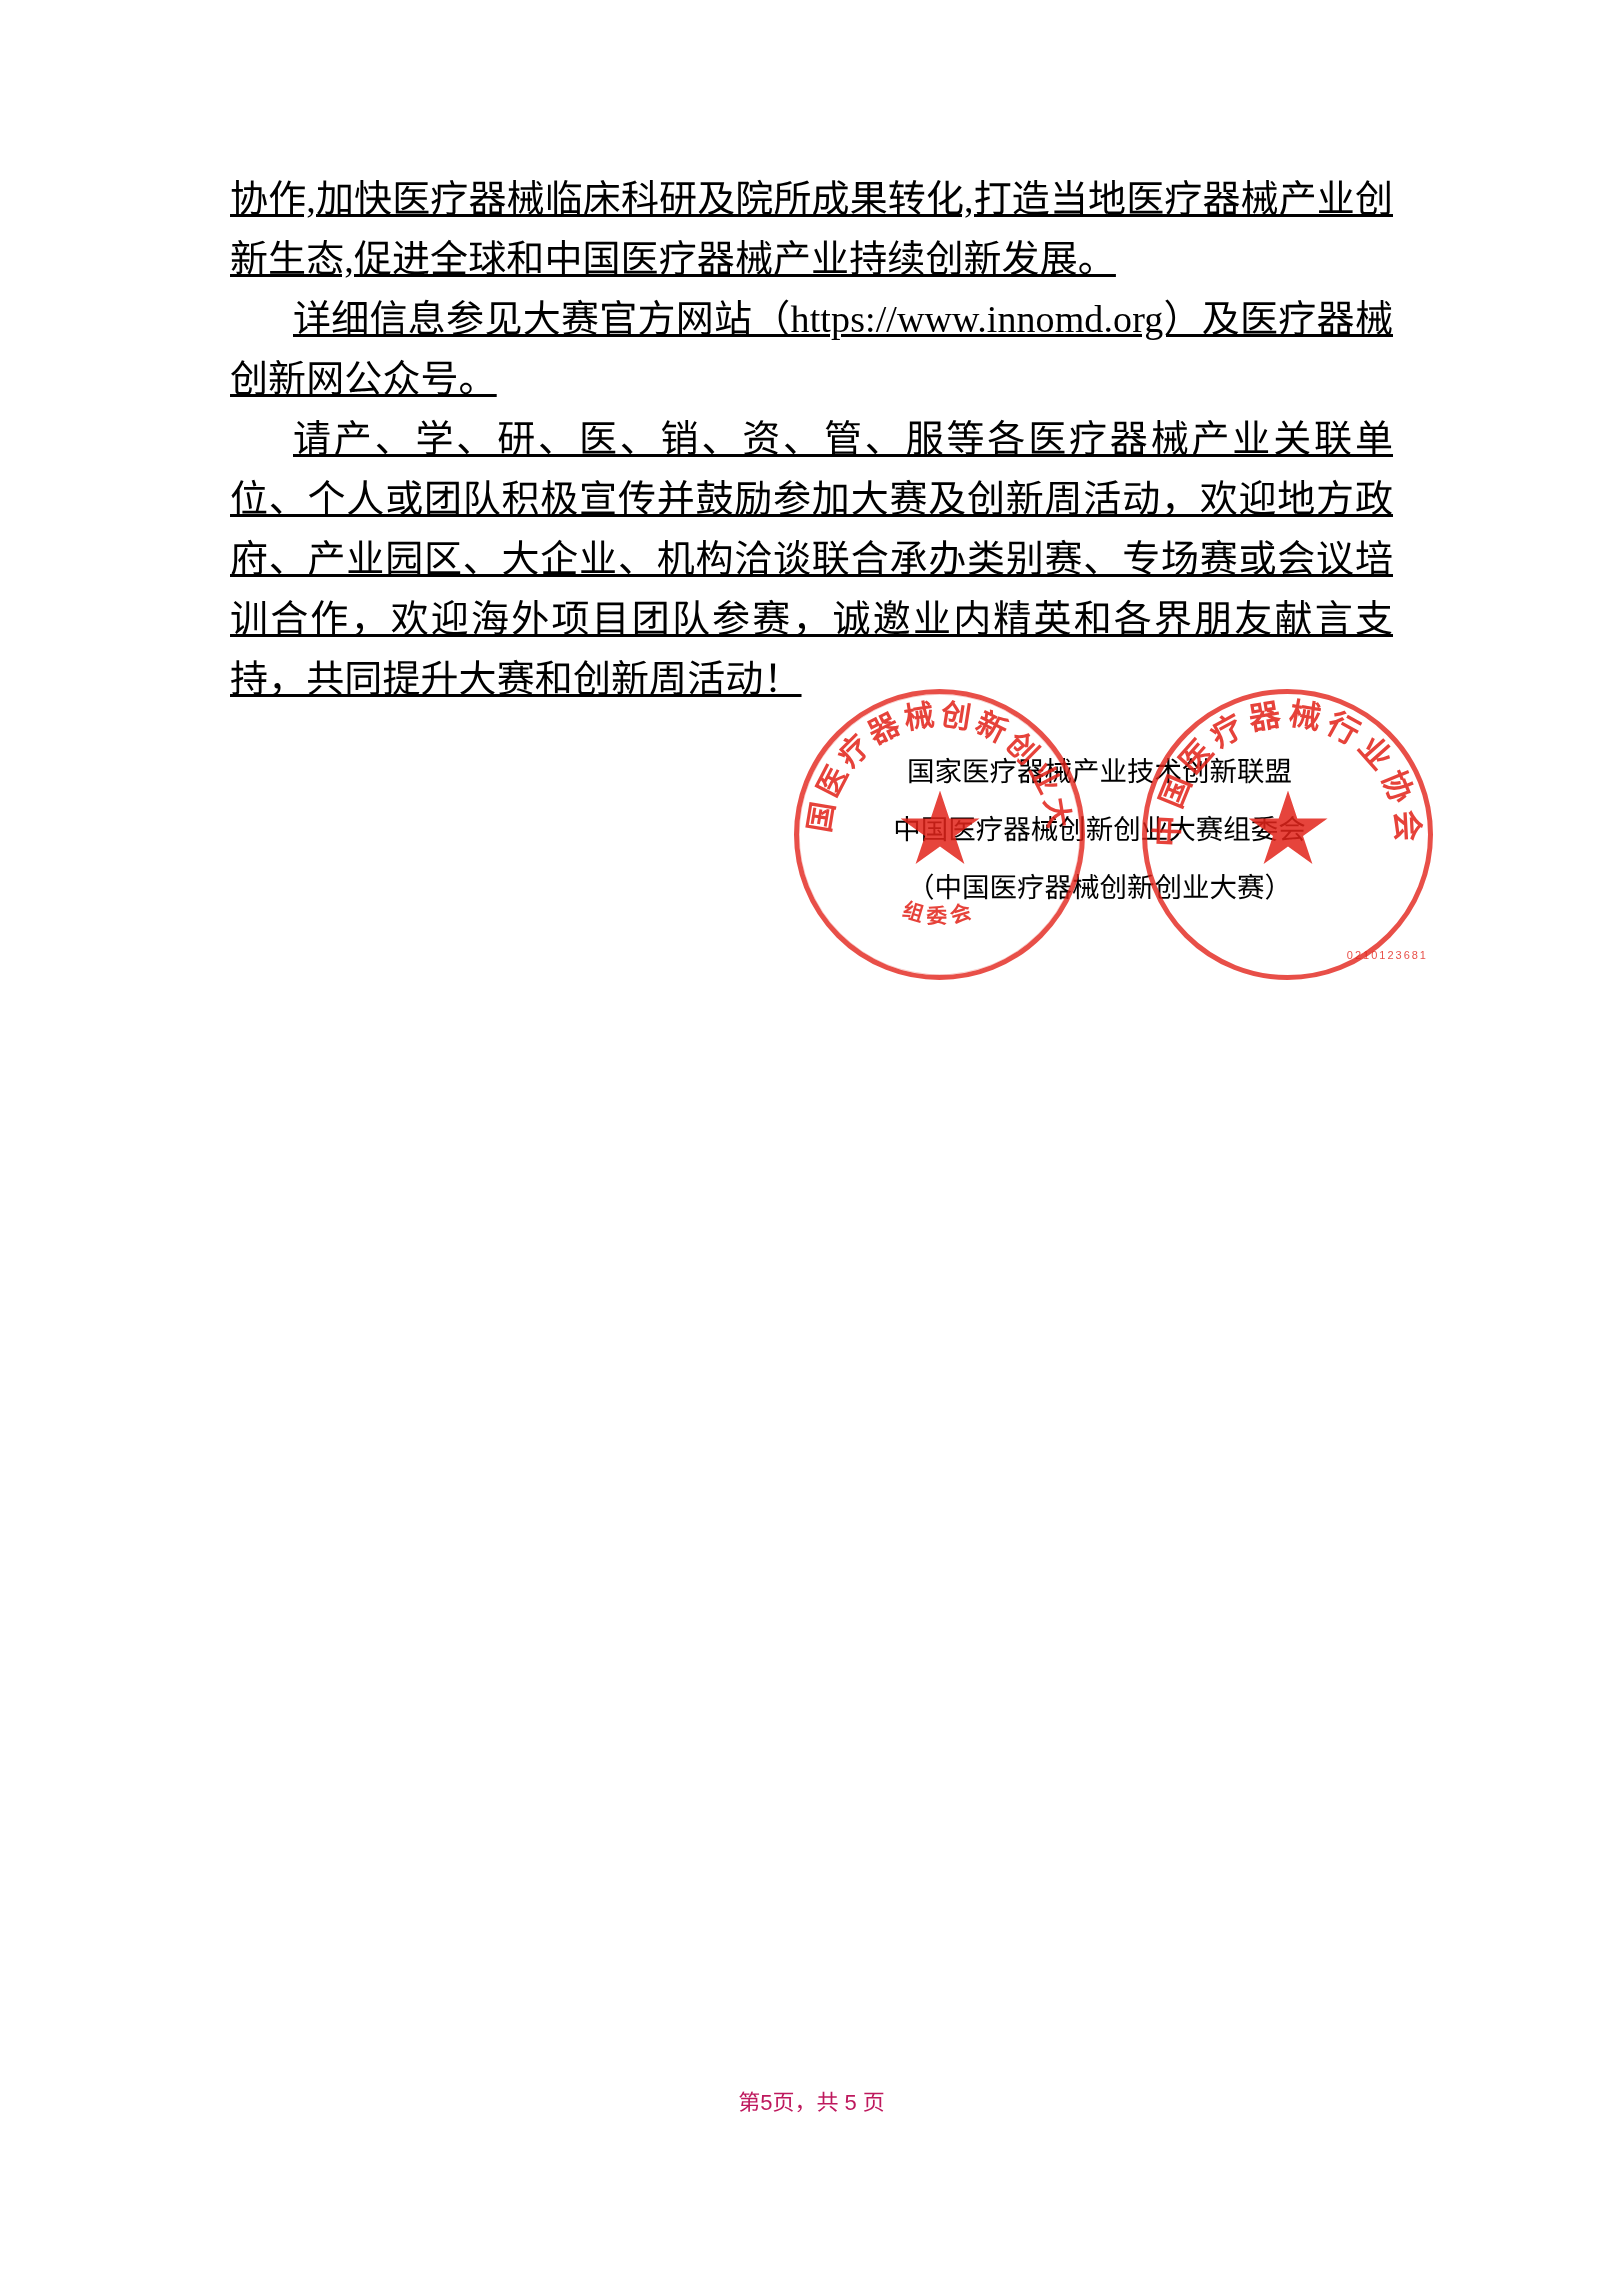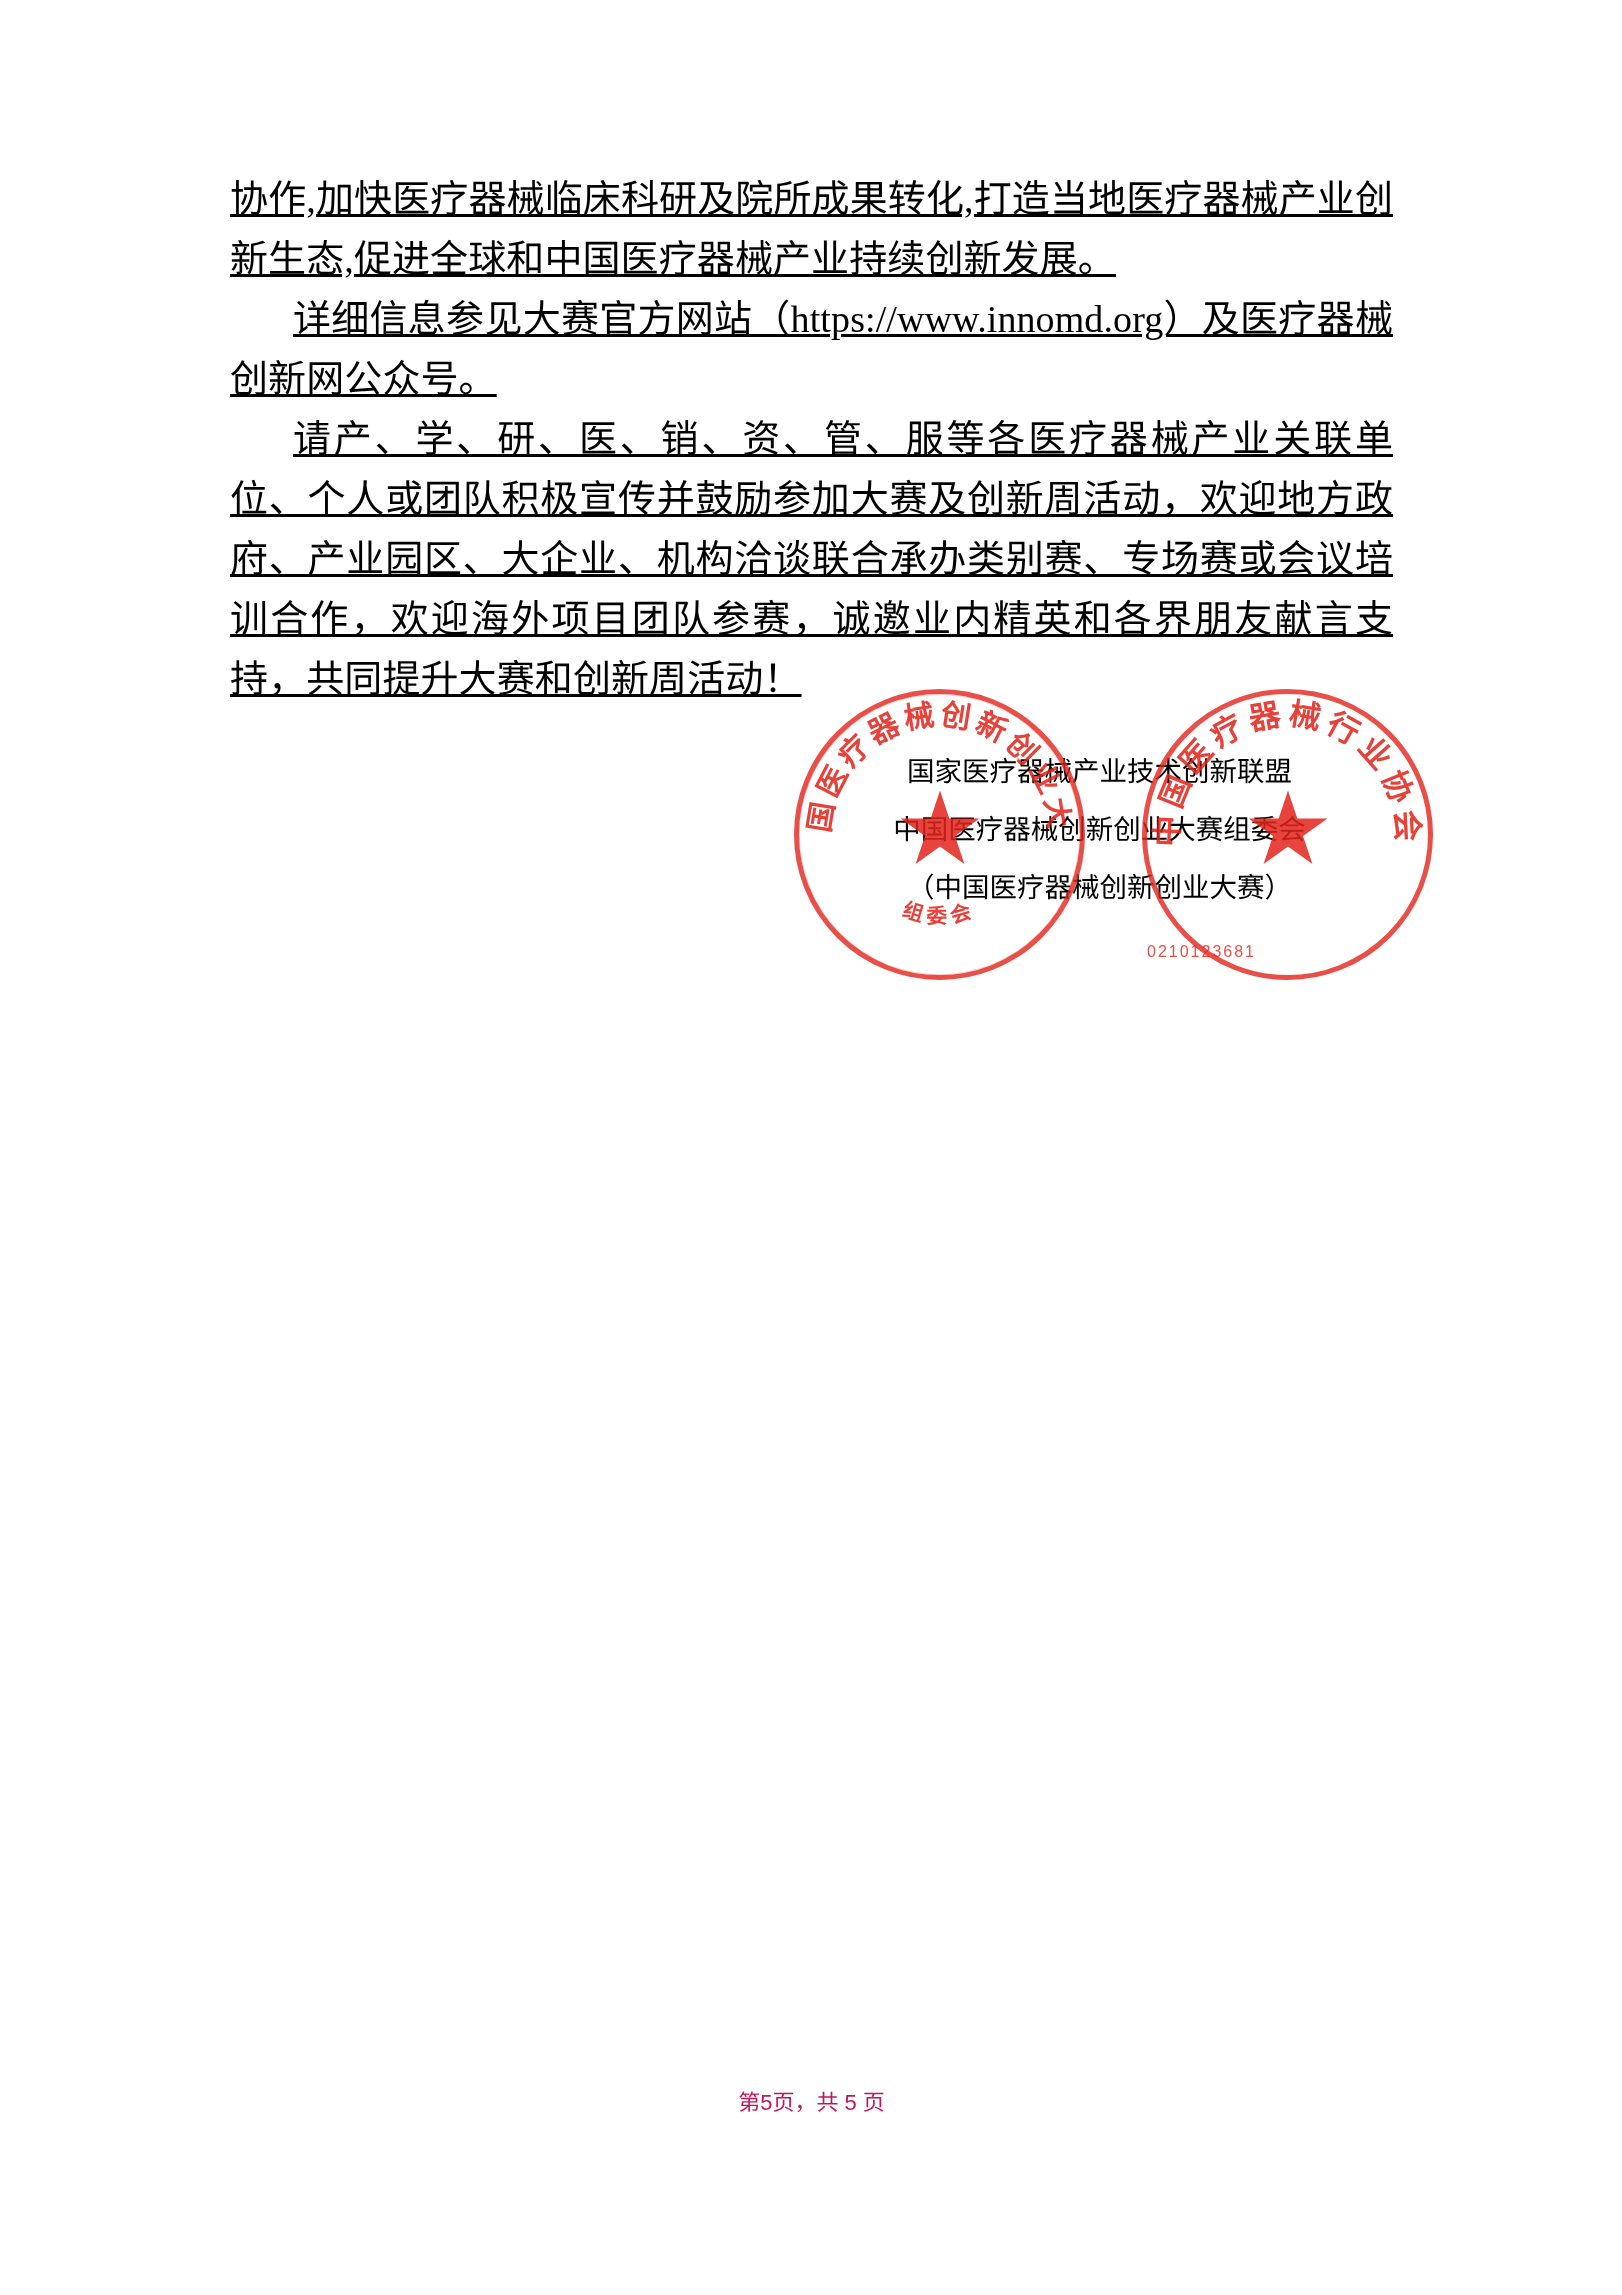--- a/index.html
+++ b/index.html
@@ -107,23 +107,23 @@
   .stamp-arc-text text {
     fill: rgba(226, 35, 26, 0.86);
     font-family: "Liberation Serif", "DejaVu Serif", serif;
     font-weight: bold;
   }
   .stamp-bottom-num {
     position: absolute;
     left: 0;
     bottom: 14.4px;
     width: 100%;
-    text-align: left;
+    text-align: right;
     color: rgba(226, 35, 26, 0.8);
-    font-size: 16px;
+    font-size: 11px;
     letter-spacing: 2px;
     font-family: "Liberation Sans", sans-serif;
   }
 
   
   .footer {
     position: absolute;
     left: 0;
     top: 2084px;
     width: 1623px;

